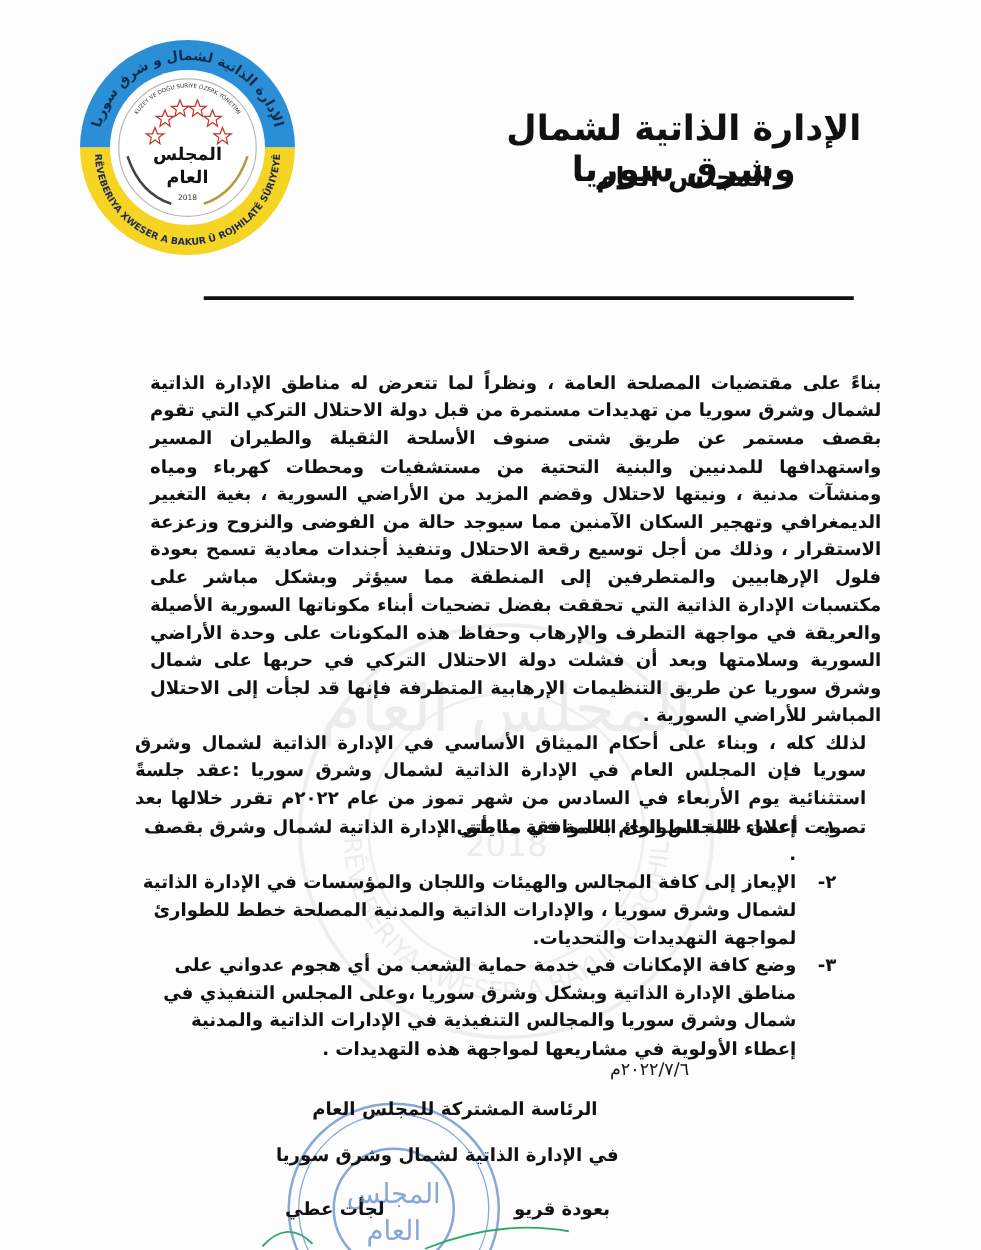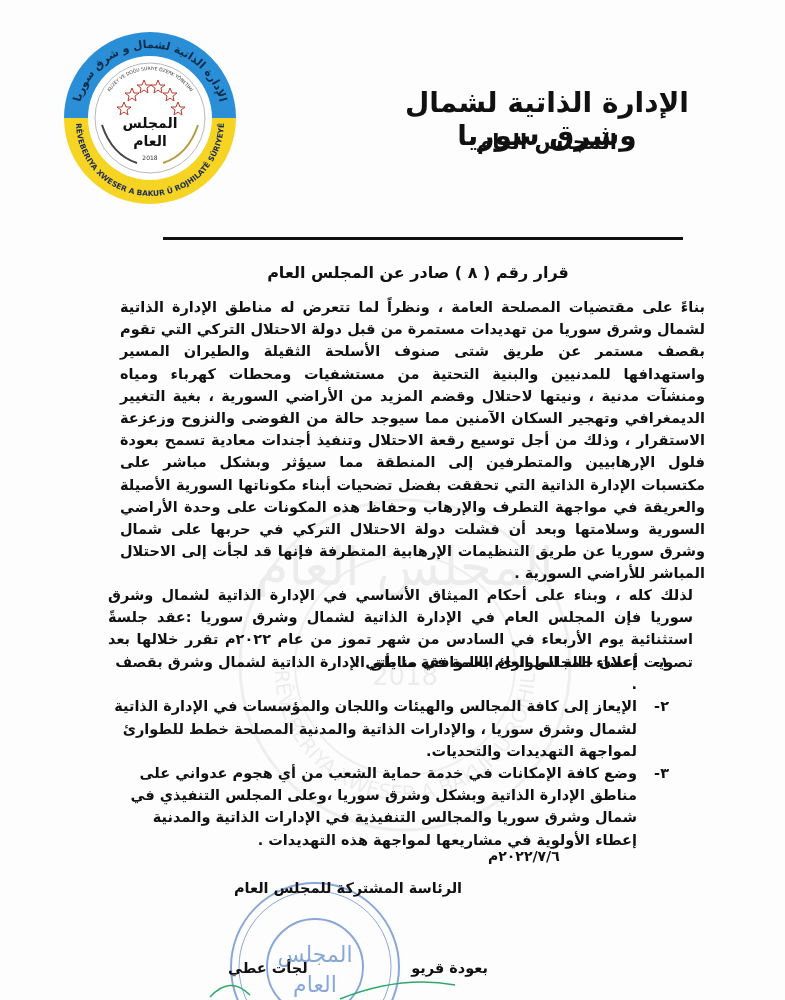--- a/index.html
+++ b/index.html
@@ -38,23 +38,23 @@
   }
   .p1 { top:296px; left:108px; width:585px;margin-left:12px; }
   .p2 { top:584px; left:108px; width:585px; }
 
   .list { position:absolute; top:651px; left:108px; width:585px; direction:rtl; margin:0; padding:0; list-style:none; }
   .list li { font-weight:bold; font-size:14.5px; line-height:22.2px; display:flex; direction:rtl; text-align:right; }
   .list .num { min-width:28px; padding-left:4px; padding-right:24px; }
   .list li + li { margin-top:0px; }
   .list .li-text { flex:1; }
 
-  .date { position:absolute; top:848px; left:488px; direction:rtl; font-weight:bold; font-size:14px; }
+  .date { position:absolute; top:848px; left:488px; direction:rtl; font-weight:normal; font-size:14px; }
 
-  .sig-title { position:absolute; direction:rtl; font-weight:bold; font-size:14.5px; text-align:center; }
+  .sig-title { position:absolute; direction:rtl; font-weight:bold; font-size:14.5px; }
   .sig1 { top:880px; left:218px; width:260px; }
   .sig2 { top:917px; left:205px; width:290px; }
   .names { position:absolute; top:960px; left:228px; width:260px; direction:rtl; font-weight:bold; font-size:14.5px; display:flex; justify-content:space-between; }
 
   .stamp { position:absolute; left:228px; top:880px; width:175px; height:175px; opacity:0.6; }
   .stamp svg { width:100%; height:100%; }
 
   .pen { position:absolute; left:200px; top:955px; width:260px; height:45px; }
 </style>
 </head>
@@ -109,21 +109,20 @@
       <path d="M 40 95 Q 50 125 75 133" stroke="#444" stroke-width="2" fill="none"></path>
       <path d="M 136 95 Q 126 125 101 133" stroke="#b89a40" stroke-width="2" fill="none"></path>
     </svg>
   </div>
 
   <div class="hdr hdr1">الإدارة الذاتية لشمال وشرق سوريا</div>
   <div class="hdr hdr2">المجلس العام</div>
 
   <div class="rule"></div>
 
-  <div class="decision-title">قرار رقم ( ٨ ) صادر عن المجلس العام</div>
 
   <div class="para p1">بناءً على مقتضيات المصلحة العامة ، ونظراً لما تتعرض له مناطق الإدارة الذاتية لشمال وشرق سوريا من تهديدات مستمرة من قبل دولة الاحتلال التركي التي تقوم بقصف مستمر عن طريق شتى صنوف الأسلحة الثقيلة والطيران المسير واستهدافها للمدنيين والبنية التحتية من مستشفيات ومحطات كهرباء ومياه ومنشآت مدنية ، ونيتها لاحتلال وقضم المزيد من الأراضي السورية ، بغية التغيير الديمغرافي وتهجير السكان الآمنين مما سيوجد حالة من الفوضى والنزوح وزعزعة الاستقرار ، وذلك من أجل توسيع رقعة الاحتلال وتنفيذ أجندات معادية تسمح بعودة فلول الإرهابيين والمتطرفين إلى المنطقة مما سيؤثر وبشكل مباشر على مكتسبات الإدارة الذاتية التي تحققت بفضل تضحيات أبناء مكوناتها السورية الأصيلة والعريقة في مواجهة التطرف والإرهاب وحفاظ هذه المكونات على وحدة الأراضي السورية وسلامتها وبعد أن فشلت دولة الاحتلال التركي في حربها على شمال وشرق سوريا عن طريق التنظيمات الإرهابية المتطرفة فإنها قد لجأت إلى الاحتلال المباشر للأراضي السورية .</div>
   <div class="para p2">لذلك كله ، وبناء على أحكام الميثاق الأساسي في الإدارة الذاتية لشمال وشرق سوريا فإن المجلس العام في الإدارة الذاتية لشمال وشرق سوريا :عقد جلسةً استثنائية يوم الأربعاء في السادس من شهر تموز من عام ٢٠٢٢م تقرر خلالها بعد تصويت أعضاء المجلس العام بالموافقة ما يأتي :</div>
 
   <ul class="list">
     <li>
       <span class="num">١-</span>
       <span class="li-text">إعلان حالة الطوارئ العامة في مناطق الإدارة الذاتية لشمال وشرق بقصف .</span>
     </li>
     <li>
@@ -142,20 +141,21 @@
     <svg viewBox="0 0 175 175">
       <circle cx="87" cy="87" r="84" fill="none" stroke="#3a6fc0" stroke-width="2"></circle>
       <circle cx="87" cy="87" r="76" fill="none" stroke="#3a6fc0" stroke-width="1"></circle>
       <circle cx="87" cy="87" r="48" fill="none" stroke="#3a6fc0" stroke-width="2"></circle>
       <text x="87" y="82" text-anchor="middle" font-size="22" fill="#3a6fc0" font-family="'DejaVu Sans', sans-serif">المجلس</text>
       <text x="87" y="112" text-anchor="middle" font-size="22" fill="#3a6fc0" font-family="'DejaVu Sans', sans-serif">العام</text>
     </svg>
   </div>
 
   <div class="sig-title sig1">الرئاسة المشتركة للمجلس العام</div>
+  <div class="sig-title sig2">في الإدارة الذاتية لشمال وشرق سوريا</div>
   <div class="names">
     <span>بعودة قريو</span>
     <span>لجأت عطي</span>
   </div>
 
   <svg class="pen" viewBox="0 0 260 45">
     <path d="M 10 42 Q 30 20 50 40" stroke="#2fa86a" stroke-width="1.5" fill="none"></path>
     <path d="M 140 44 Q 200 20 255 30" stroke="#2fa86a" stroke-width="1.5" fill="none"></path>
   </svg>
 

